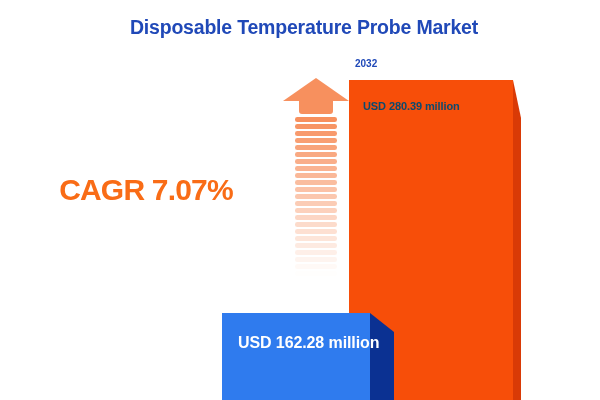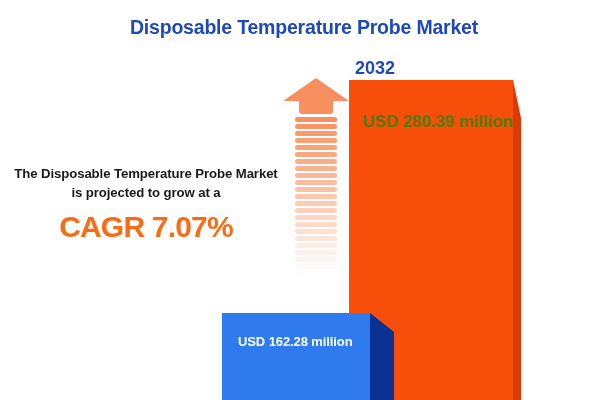--- a/index.html
+++ b/index.html
@@ -123,32 +123,32 @@
     left: 164px;
     top: 0;
     width: 8px;
     height: 320px;
     background: #d93a06;
     clip-path: polygon(0 0, 100% 38px, 100% 100%, 0 100%);
   }
   #bar-2032-value {
     position: absolute;
     left: 14px;
-    top: 32px;
-    font-size: 17px;
-    font-weight: bold;
-    color: #4d7c0f;
+    top: 20px;
+    font-size: 11px;
+    font-weight: bold;
+    color: #0c4a6e;
     letter-spacing: -0.1px;
     white-space: nowrap;
   }
   #label-2032 {
     position: absolute;
     left: 355px;
     top: 58px;
-    font-size: 18px;
+    font-size: 10px;
     font-weight: bold;
     color: #2049b8;
   }
 
   
   #bar-2024 {
     left: 222px;
     top: 313px;
     width: 172px;
     height: 87px;
@@ -167,21 +167,21 @@
     top: 0;
     width: 24px;
     height: 87px;
     background: #0b3192;
     clip-path: polygon(0 0, 100% 19px, 100% 100%, 0 100%);
   }
   #bar-2024-value {
     position: absolute;
     left: 16px;
     top: 21px;
-    font-size: 13px;
+    font-size: 16px;
     font-weight: bold;
     color: #ffffff;
     letter-spacing: -0.1px;
     white-space: nowrap;
   }
   #label-2024 {
     position: absolute;
     left: 222px;
     top: 288px;
     font-size: 12.4px;
@@ -204,21 +204,20 @@
   #logo-word { color: #2049b8; }
 </style>
 </head>
 <body>
 
 <div id="canvas">
 
   <div id="chart-title">Disposable Temperature Probe Market</div>
 
   <div id="annotation">
-    <div id="annotation-text">The Disposable Temperature Probe Market is projected to grow at a</div>
     <div id="cagr-value">CAGR 7.07%</div>
   </div>
 
   <div id="growth-arrow">
     <div id="arrow-head"></div>
     <div id="arrow-neck"></div>
     <div id="arrow-stack">
         <div class="arrow-seg" style="top: 0px; background: rgb(247, 144, 94);"></div>
         <div class="arrow-seg" style="top: 7px; background: rgba(247, 144, 94, 0.957);"></div>
         <div class="arrow-seg" style="top: 14px; background: rgba(247, 144, 94, 0.91);"></div>

